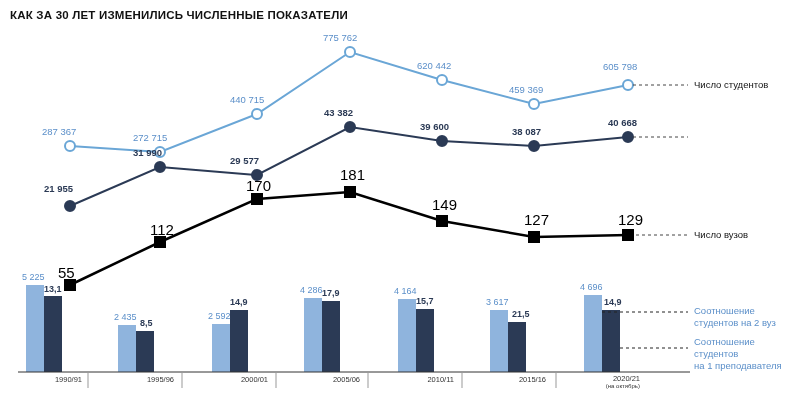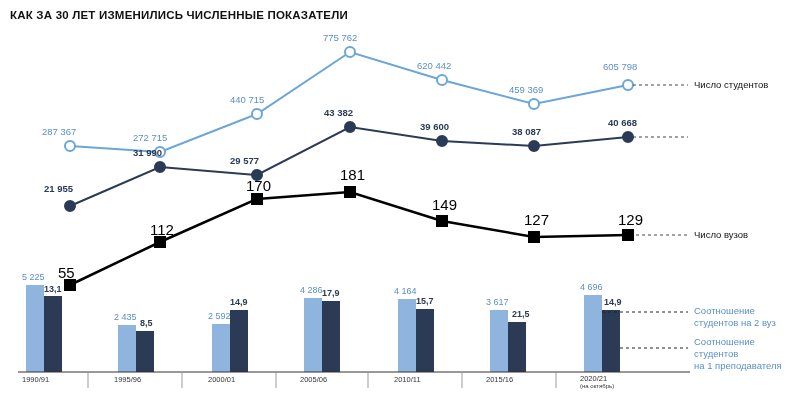--- a/index.html
+++ b/index.html
@@ -27,21 +27,21 @@
   .lbl{position:absolute;font-size:9.5px;white-space:nowrap;}
   .lbl.blue{color:#5b8fc9;font-weight:normal;}
   .lbl.navy{color:#2b3a55;font-weight:bold;}
   .lbl.black{color:#000;font-weight:normal;font-size:15px;}
 
   .barlbl{position:absolute;font-size:9px;white-space:nowrap;}
   .barlbl.lt{color:#5b8fc9;}
   .barlbl.dk{color:#2b3a55;font-weight:bold;}
 
   .xlab{
-    position:absolute;font-size:7.5px;color:#333;text-align:left;
+    position:absolute;font-size:7.5px;color:#333;text-align:right;
     white-space:nowrap;
   }
   .xlab .sub{font-size:6px;display:block;}
 
   .legend{position:absolute;font-size:9.5px;line-height:1.25;white-space:nowrap;}
   .legend.black{color:#111;}
   .legend.blue{color:#5b8fc9;}
 
   .footer{
     position:absolute;left:0;bottom:0;width:800px;height:28px;

